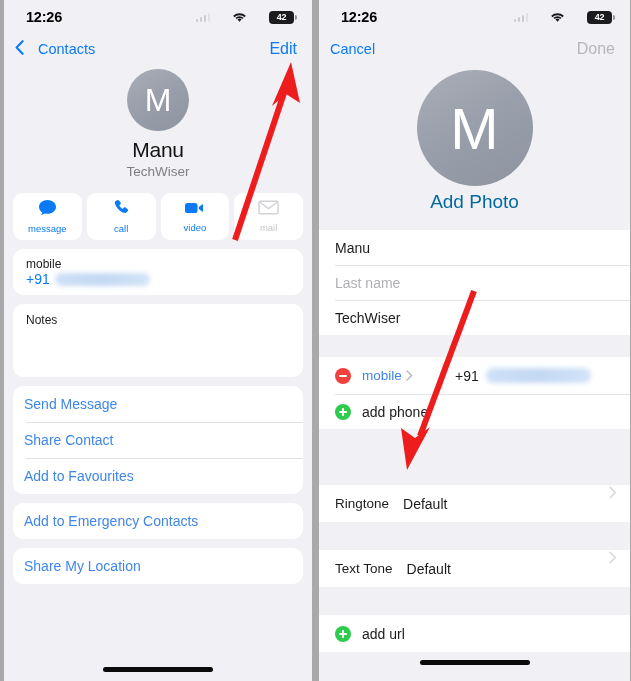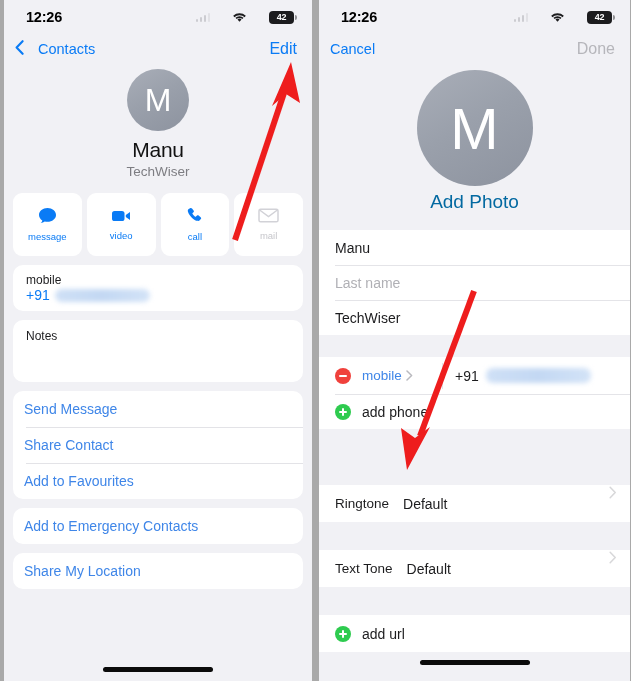--- a/index.html
+++ b/index.html
@@ -81,21 +81,21 @@
   .avatar.lg { width:116px; height:116px; font-size:58px; margin-top:6px;}
   .contact-name { font-size:21px; color:#121212; margin-top:7px; letter-spacing:-0.3px;}
   .contact-org  { font-size:13.5px; color:#7d7d82; margin-top:2px; }
   .add-photo { font-size:19px; color:#0369a1; margin-top:5px; cursor:pointer;}
 
   
   .actions {
     display:flex; gap:5px; padding: 14px 9px 0 9px;
   }
   .action {
-    flex:1; height:63px; background:#fff; border-radius:9px;
+    flex:1; height:47px; background:#fff; border-radius:9px;
     display:flex; flex-direction:column; align-items:center; justify-content:center;
     gap:3px; cursor:pointer;
   }
   .action-label { font-size:9.5px; color:#0a7bf5; }
   .action.dim .action-label { color:#c6c6cb; }
 
   
   .card {
     background:#fff; border-radius:10px; margin: 9px 9px 0 9px;
     overflow:hidden;
@@ -104,21 +104,21 @@
     padding: 8px 13px;
     position:relative;
   }
   .lbl-small { font-size:12px; color:#1c1c1e; }
   .val-blue  { font-size:14px; color:#0a7bf5; display:flex; align-items:center; gap:2px; }
   .blur-pill {
     display:inline-block; height:13px; border-radius:7px;
     background: linear-gradient(90deg,#cfe0f6,#c3d8f3,#d3e3f7);
     filter: blur(2.4px);
   }
-  .notes-card { height:62px; }
+  .notes-card { height:73px; }
   .notes-card .card-row { padding-top:9px; }
   .link-row {
     padding: 10px 11px; font-size:14px; color:#3f86e8; cursor:pointer; position:relative;
   }
   .link-row + .link-row::before {
     content:""; position:absolute; left:13px; right:0; top:0; height:1px; background:#e3e3e7;
   }
 
   
   .group { background:#fff; margin-top:0; }
@@ -229,34 +229,34 @@
       <div class="action">
         <span>
           <svg width="19" height="17" viewBox="0 0 19 17">
               <path d="M9.5 1C4.8 1 1 4.1 1 7.9c0 2.2 1.3 4.2 3.3 5.5-.2 1-.8 2-1.6 2.6 1.6-.1 3-.7 4-1.5.9.2 1.8.3 2.8.3 4.7 0 8.5-3.1 8.5-6.9S14.2 1 9.5 1z" fill="#0a7bf5"></path>
             </svg>
         </span>
         <span class="action-label">message</span>
       </div>
       <div class="action">
         <span>
+          <svg width="17" height="17" viewBox="0 0 17 17">
+              <path d="M4.1 1.2c.6-.5 1.4-.4 1.9.2l1.6 2c.45.56.4 1.37-.12 1.87l-.9.85c-.2.2-.25.5-.12.75.55 1.1 1.5 2.1 2.7 2.8.25.15.57.1.76-.1l.85-.9c.5-.52 1.3-.58 1.87-.13l2 1.6c.6.5.7 1.3.2 1.9l-.9 1.05c-.6.7-1.55 1-2.45.77C8.2 13.9 3.1 8.8 1.9 4.5c-.25-.9.06-1.87.77-2.46L4.1 1.2z" fill="#0a7bf5"></path>
+            </svg>
+        </span>
+        <span class="action-label">call</span>
+      </div>
+      <div class="action">
+        <span>
           <svg width="21" height="14" viewBox="0 0 21 14">
               <rect x="1" y="2" width="12.5" height="10" rx="2.6" fill="#0a7bf5"></rect>
               <path d="M14.8 6 19 3v8l-4.2-3z" fill="#0a7bf5"></path>
             </svg>
         </span>
         <span class="action-label">video</span>
-      </div>
-      <div class="action">
-        <span>
-          <svg width="17" height="17" viewBox="0 0 17 17">
-              <path d="M4.1 1.2c.6-.5 1.4-.4 1.9.2l1.6 2c.45.56.4 1.37-.12 1.87l-.9.85c-.2.2-.25.5-.12.75.55 1.1 1.5 2.1 2.7 2.8.25.15.57.1.76-.1l.85-.9c.5-.52 1.3-.58 1.87-.13l2 1.6c.6.5.7 1.3.2 1.9l-.9 1.05c-.6.7-1.55 1-2.45.77C8.2 13.9 3.1 8.8 1.9 4.5c-.25-.9.06-1.87.77-2.46L4.1 1.2z" fill="#0a7bf5"></path>
-            </svg>
-        </span>
-        <span class="action-label">call</span>
       </div>
       <div class="action dim">
         <span>
           <svg width="21" height="15" viewBox="0 0 21 15">
               <rect x="1" y="1.2" width="19" height="12.6" rx="1.6" stroke="#d2d2d7" stroke-width="1.5" fill="none"></rect>
               <path d="M1.6 2 10.5 8.6 19.4 2" stroke="#d2d2d7" stroke-width="1.5" fill="none"></path>
             </svg>
         </span>
         <span class="action-label">mail</span>
       </div>

